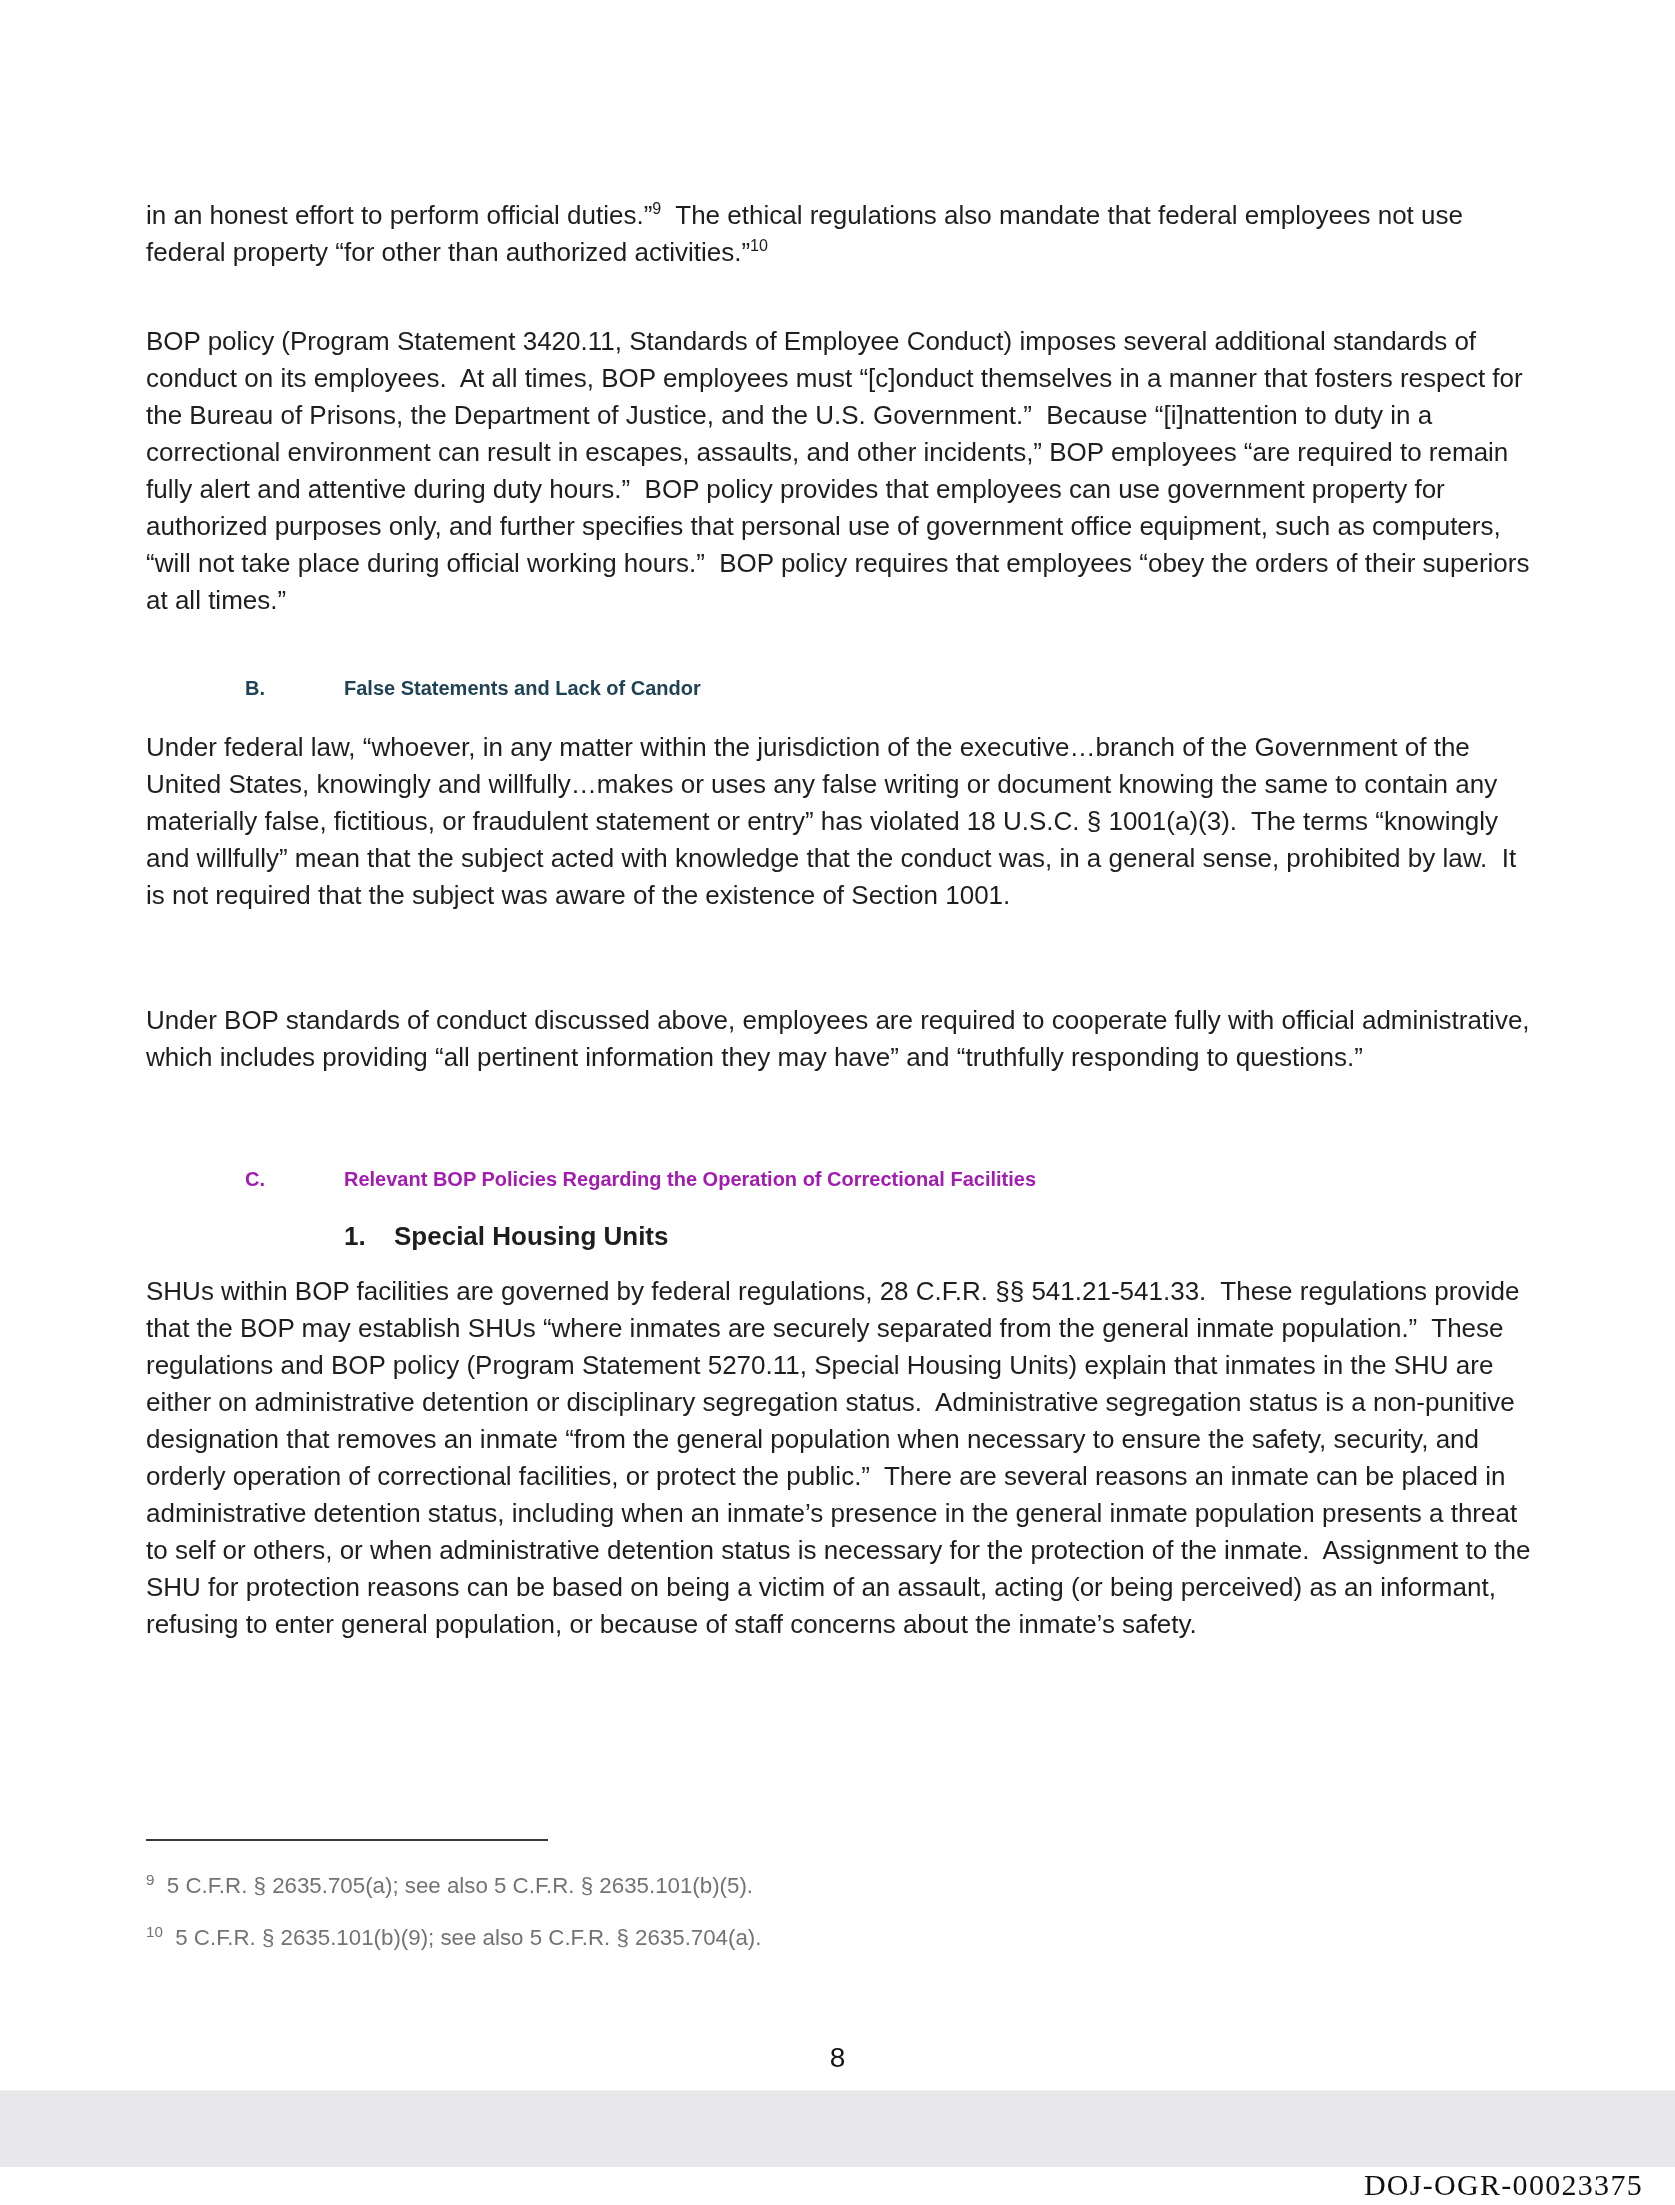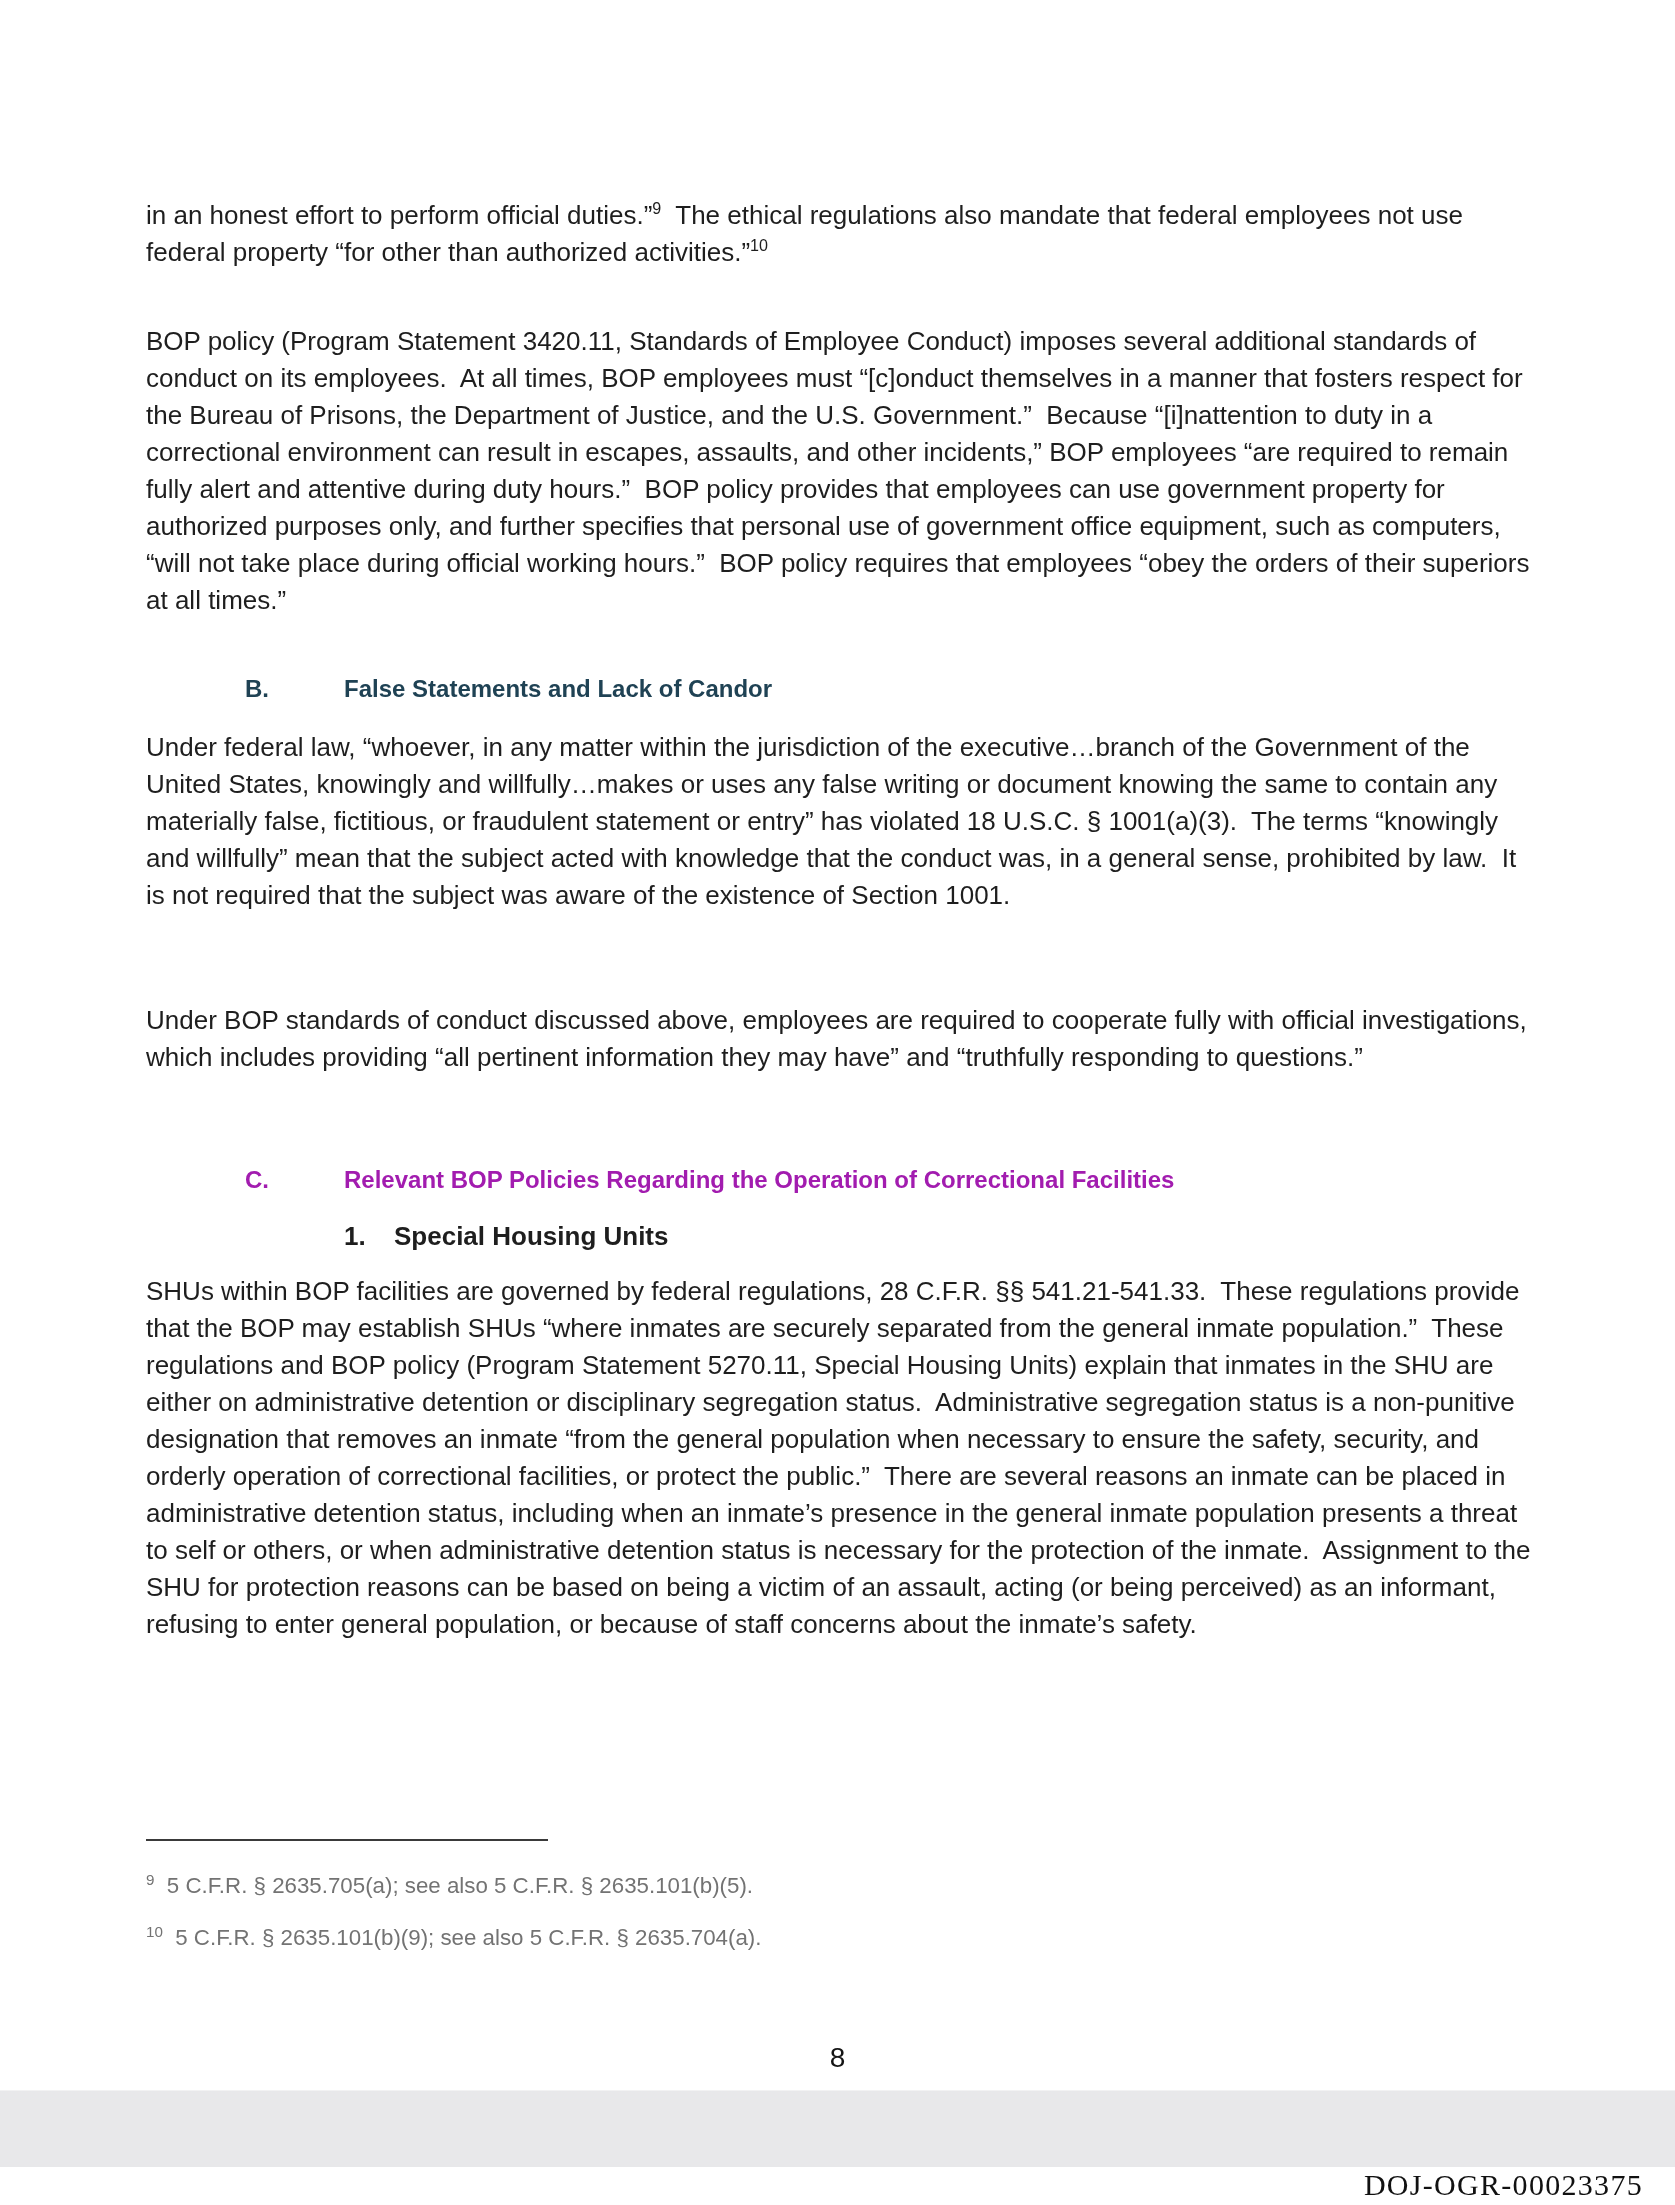--- a/index.html
+++ b/index.html
@@ -24,21 +24,21 @@
   }
   sup.fnref {
     font-size: 62%;
     line-height: 0;
     vertical-align: super;
   }
   .heading {
     position: absolute;
     left: 245px;
     margin: 0;
-    font-size: 24px;
+    font-size: 20px;
     line-height: 37px;
     font-weight: bold;
     color: #1F4254;
     white-space: pre;
   }
   .heading .h-letter { display: inline-block; width: 99px; }
   .subheading {
     position: absolute;
     left: 344px;
     margin: 0;
@@ -106,21 +106,21 @@
 <div class="page">
 
   <p class="body-para" style="top:197px"><span>in an honest effort to perform official duties.”</span><sup class="fnref">9</sup><span>  The ethical regulations also mandate that federal employees not use federal property “for other than authorized activities.”</span><sup class="fnref">10</sup></p>
 
   <p class="body-para" style="top:323px">BOP policy (Program Statement 3420.11, Standards of Employee Conduct) imposes several additional standards of conduct on its employees.  At all times, BOP employees must “[c]onduct themselves in a manner that fosters respect for the Bureau of Prisons, the Department of Justice, and the U.S. Government.”  Because “[i]nattention to duty in a correctional environment can result in escapes, assaults, and other incidents,” BOP employees “are required to remain fully alert and attentive during duty hours.”  BOP policy provides that employees can use government property for authorized purposes only, and further specifies that personal use of government office equipment, such as computers, “will not take place during official working hours.”  BOP policy requires that employees “obey the orders of their superiors at all times.”</p>
 
   <h2 class="heading" style="top: 670px; color: rgb(31, 66, 84);"><span class="h-letter">B.</span><span>False Statements and Lack of Candor</span></h2>
 
   <p class="body-para" style="top:729px">Under federal law, “whoever, in any matter within the jurisdiction of the executive…branch of the Government of the United States, knowingly and willfully…makes or uses any false writing or document knowing the same to contain any materially false, fictitious, or fraudulent statement or entry” has violated 18 U.S.C. § 1001(a)(3).  The terms “knowingly and willfully” mean that the subject acted with knowledge that the conduct was, in a general sense, prohibited by law.  It is not required that the subject was aware of the existence of Section 1001.</p>
 
-  <p class="body-para" style="top:1002px">Under BOP standards of conduct discussed above, employees are required to cooperate fully with official investigations, which includes providing “all pertinent information they may have” and “truthfully responding to questions.”</p>
+  <p class="body-para" style="top:1002px">Under BOP standards of conduct discussed above, employees are required to cooperate fully with official administrative, which includes providing “all pertinent information they may have” and “truthfully responding to questions.”</p>
 
   <h2 class="heading" style="top: 1161px; color: #a21caf;"><span class="h-letter">C.</span><span>Relevant BOP Policies Regarding the Operation of Correctional Facilities</span></h2>
 
   <h3 class="subheading" style="top:1219px"><span class="s-num">1.</span><span>Special Housing Units</span></h3>
 
   <p class="body-para" style="top:1273px">SHUs within BOP facilities are governed by federal regulations, 28 C.F.R. §§ 541.21-541.33.  These regulations provide that the BOP may establish SHUs “where inmates are securely separated from the general inmate population.”  These regulations and BOP policy (Program Statement 5270.11, Special Housing Units) explain that inmates in the SHU are either on administrative detention or disciplinary segregation status.  Administrative segregation status is a non-punitive designation that removes an inmate “from the general population when necessary to ensure the safety, security, and orderly operation of correctional facilities, or protect the public.”  There are several reasons an inmate can be placed in administrative detention status, including when an inmate’s presence in the general inmate population presents a threat to self or others, or when administrative detention status is necessary for the protection of the inmate.  Assignment to the SHU for protection reasons can be based on being a victim of an assault, acting (or being perceived) as an informant, refusing to enter general population, or because of staff concerns about the inmate’s safety.</p>
 
   <div class="fn-separator"></div>
 
   <p class="footnote" style="top:1871px"><sup>9</sup><span>  5 C.F.R. § 2635.705(a); see also 5 C.F.R. § 2635.101(b)(5).</span></p>

